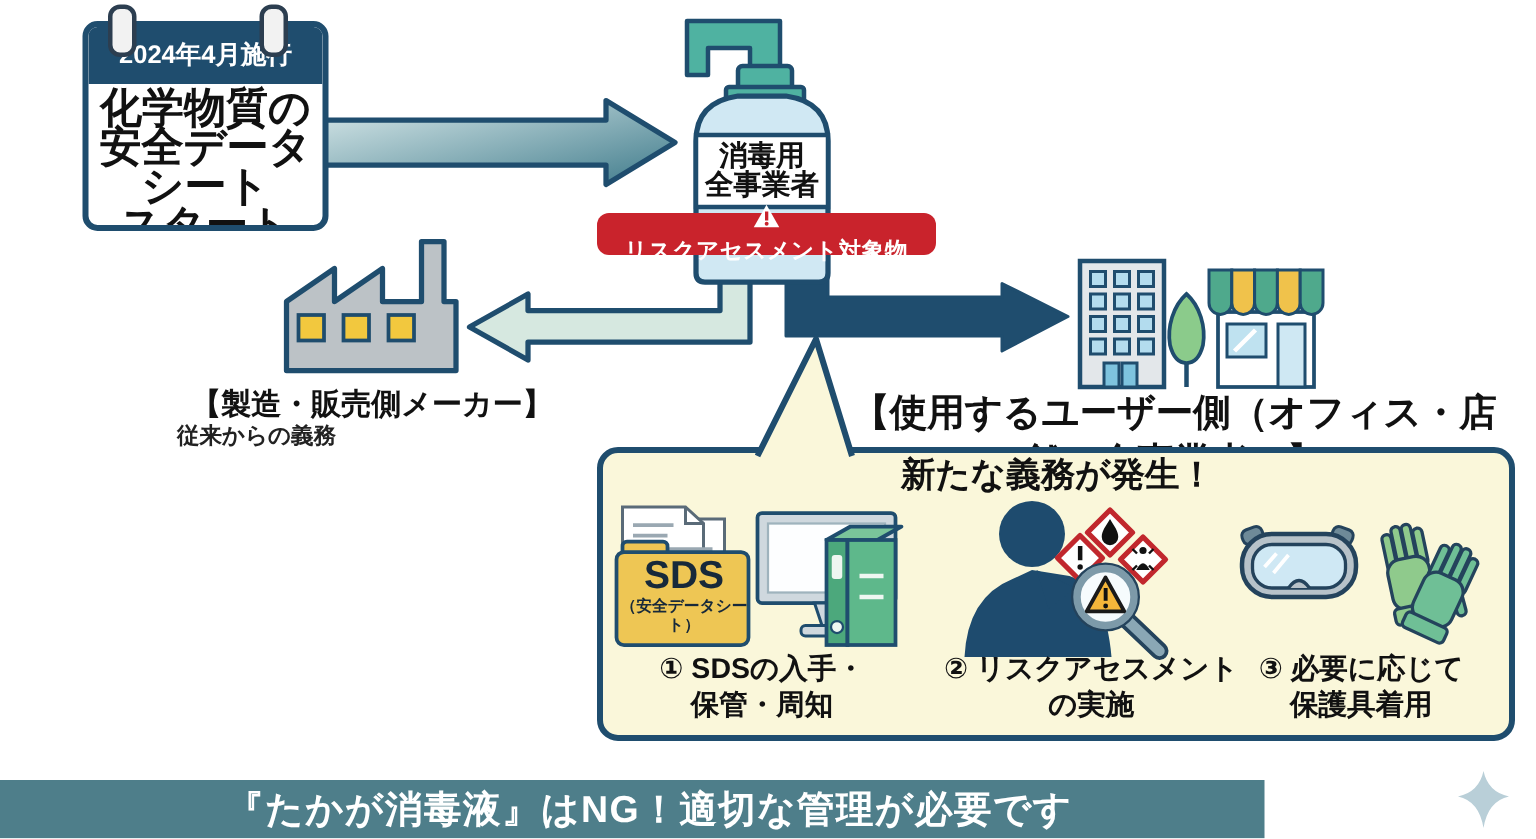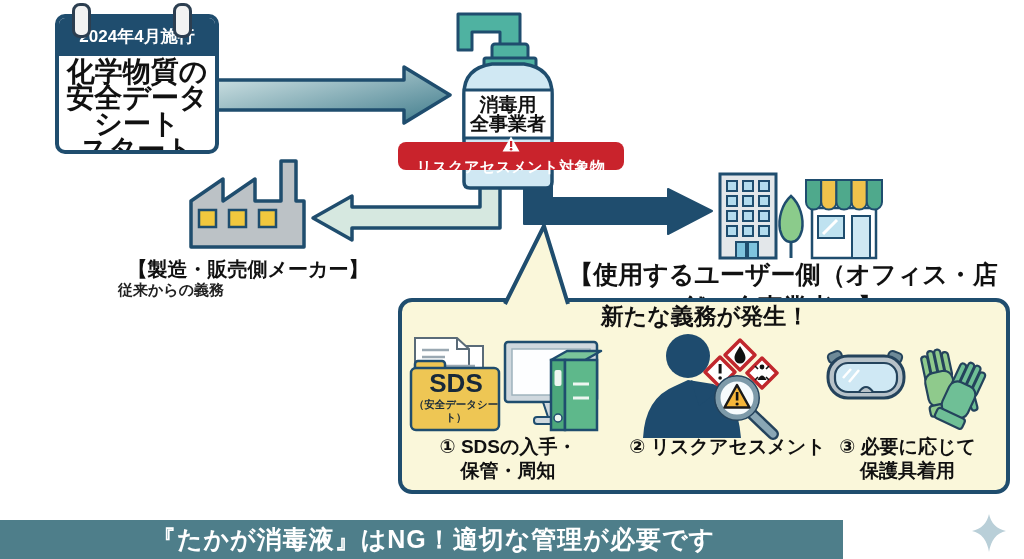--- a/index.html
+++ b/index.html
@@ -223,20 +223,21 @@
       <line x1="119" y1="84" x2="140" y2="104" stroke="#8aa7b5" stroke-width="7" stroke-linecap="round"></line>
       <circle cx="104" cy="68" r="22" fill="#f6fbfd" stroke="#24435c" stroke-width="2"></circle>
       <circle cx="104" cy="68" r="19" fill="#f6fbfd" stroke="#7d9aa9" stroke-width="5"></circle>
       <path d="M104,55 L116.5,77.5 L91.5,77.5 Z" fill="#f5b63a" stroke="#1a1a1a" stroke-width="2.5" stroke-linejoin="round"></path>
       <rect x="102.8" y="62" width="2.6" height="8.5" fill="#111"></rect>
       <circle cx="104.1" cy="74" r="1.6" fill="#111"></circle>
     </g>
   </svg>
   <div class="item-label" style="left:625px;width:205px">
     <div>② リスクアセスメント</div>
+    <div>の実施</div>
   </div>
 
   <svg class="abs" style="left:826px;top:336px;z-index:5" width="155" height="100" viewBox="0 0 155 100">
     <g>
       <rect x="2" y="16" width="14" height="10" rx="4" fill="#6e8a98" stroke="#24435c" stroke-width="2" transform="rotate(-20 9 21)"></rect>
       <rect x="62" y="16" width="14" height="10" rx="4" fill="#6e8a98" stroke="#24435c" stroke-width="2" transform="rotate(20 69 21)"></rect>
       <rect x="2" y="20" width="76" height="42" rx="20" fill="#b7c2c9" stroke="#24435c" stroke-width="3"></rect>
       <rect x="9" y="27" width="62" height="29" rx="13" fill="#cfe8f4" stroke="#24435c" stroke-width="2.2"></rect>
       <path d="M33,56 Q40,46 47,56" fill="#b7c2c9" stroke="#24435c" stroke-width="2.2"></path>
       <line x1="17" y1="42" x2="25" y2="33" stroke="#ffffff" stroke-width="2.5"></line>

